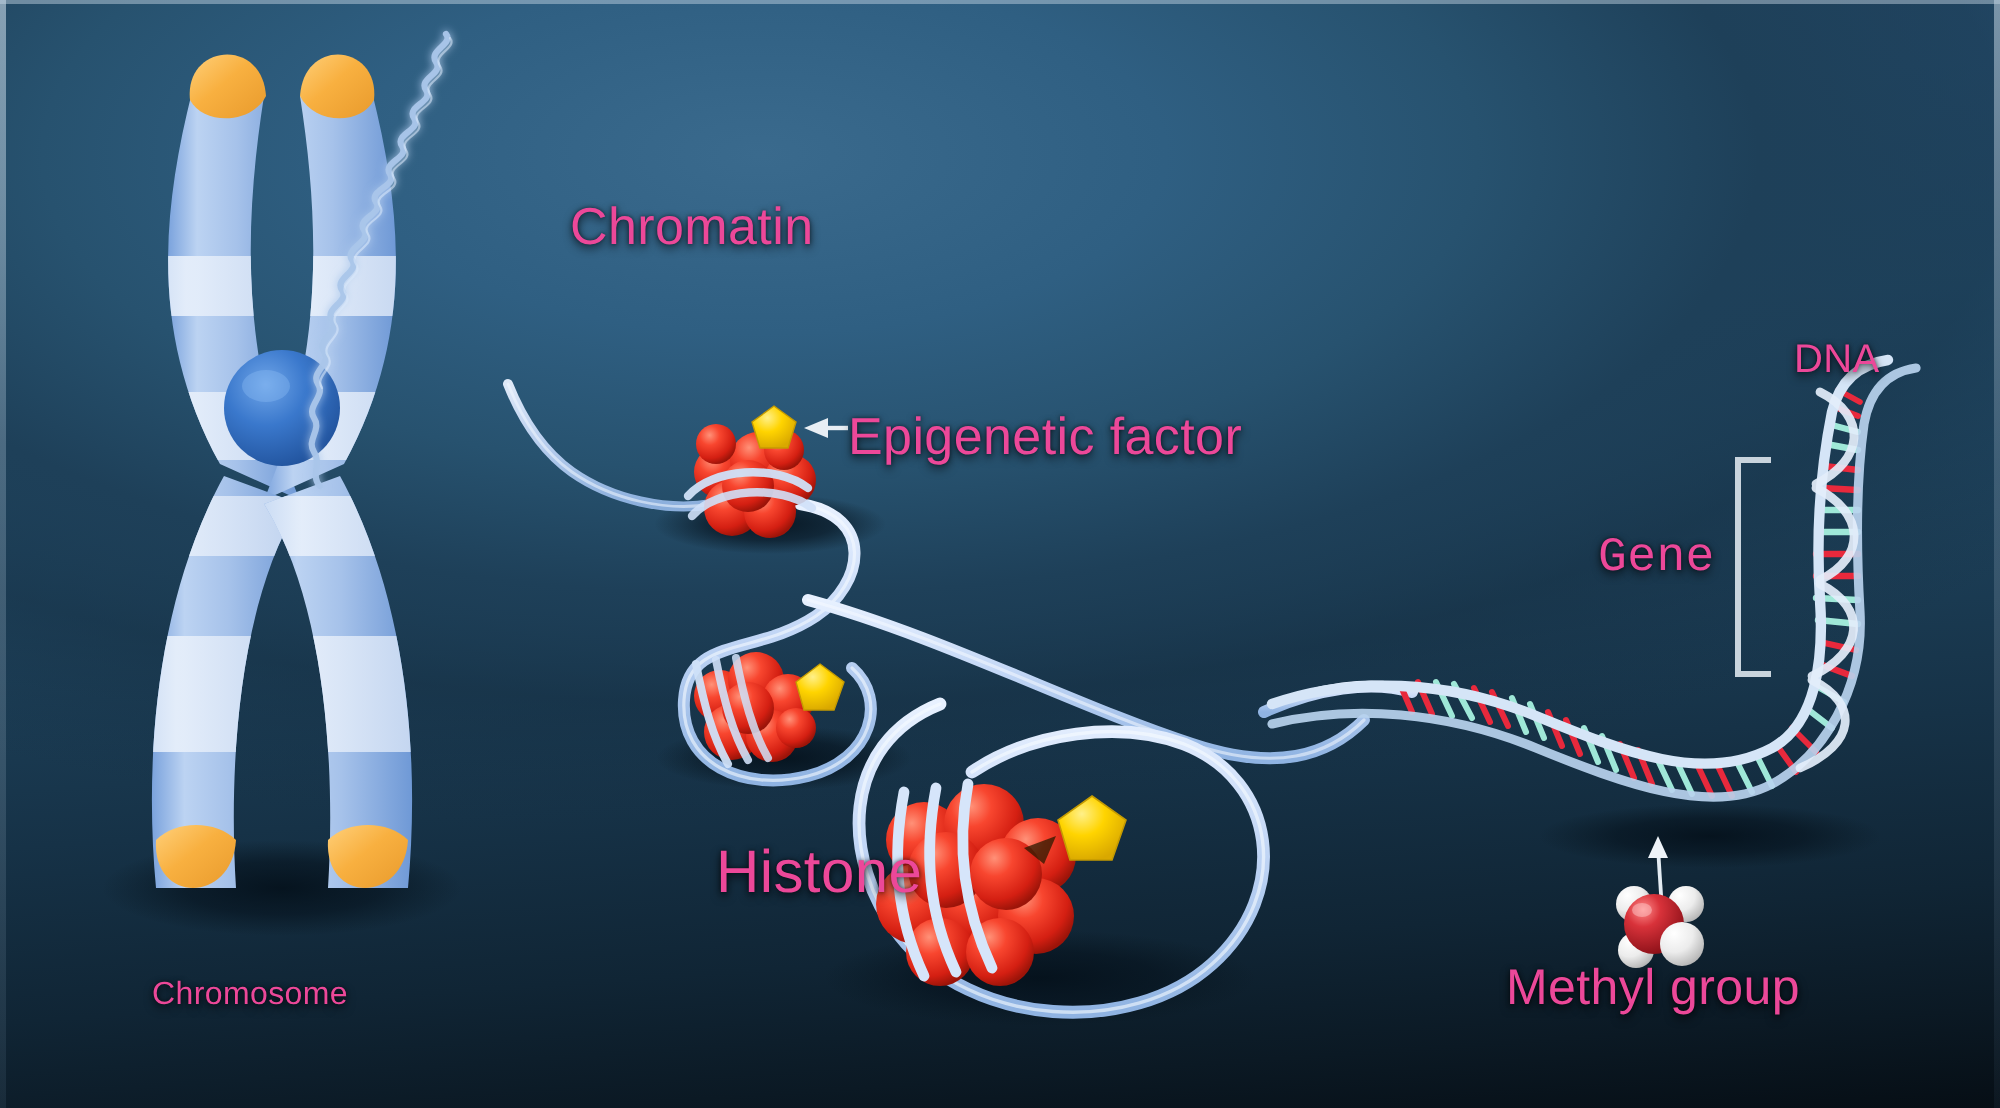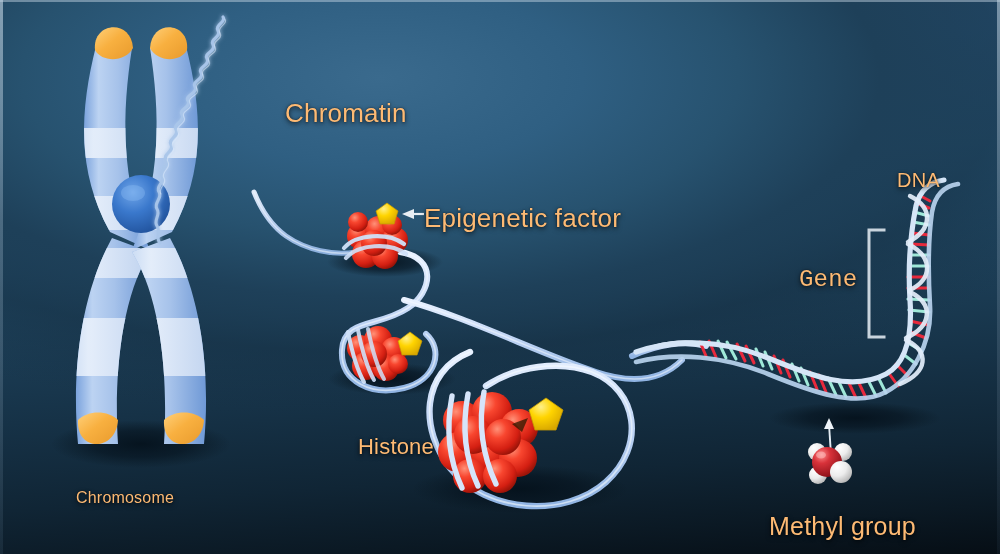--- a/index.html
+++ b/index.html
@@ -46,34 +46,34 @@
                 background: linear-gradient(180deg, rgba(196,214,228,.62) 0%, rgba(150,175,195,.38) 40%, rgba(60,85,105,.25) 100%); }
   #edge-right { right: 0; top: 0; width: 3px; height: 554px;
                 background: linear-gradient(180deg, rgba(196,214,228,.55) 0%, rgba(140,165,185,.30) 42%, rgba(40,60,78,.20) 100%); }
   #edge-top   { left: 0;  top: 0; width: 1000px; height: 2px;
                 background: rgba(205,220,232,.45); }
 
   #art { position: absolute; inset: 0; }
 
   .label {
     position: absolute;
-    color: #fdba74;
+    color: #ec4899;
     font-weight: 400;
     letter-spacing: .2px;
     text-shadow: 0 2px 5px rgba(0,0,0,.70), 0 0 2px rgba(0,0,0,.55);
     white-space: nowrap;
     user-select: none;
   }
   #label-chromatin        { left: 285px; top: 98px;  font-size: 26px; }
   #label-epigenetic       { left: 424px; top: 203px; font-size: 26px; text-align: right; }
-  #label-histone          { left: 358px; top: 434px; font-size: 22px; }
+  #label-histone          { left: 358px; top: 420px; font-size: 30px; }
   #label-chromosome       { left: 76px;  top: 489px; font-size: 16px; }
   #label-dna              { left: 897px; top: 169px; font-size: 20px; }
   #label-gene             { left: 799px; top: 266px; font-size: 24px; font-family: Liberation Mono, monospace; }
-  #label-methyl           { left: 753px; top: 512px; font-size: 25px; margin-left: 16px; }
+  #label-methyl           { left: 753px; top: 480px; font-size: 25px; }
 </style>
 </head>
 <body>
 
 <div id="stage">
   <div id="bg"></div>
 
   <svg id="art" width="1000" height="554" viewBox="0 0 1000 554" xmlns="http://www.w3.org/2000/svg">
     <defs>
 

